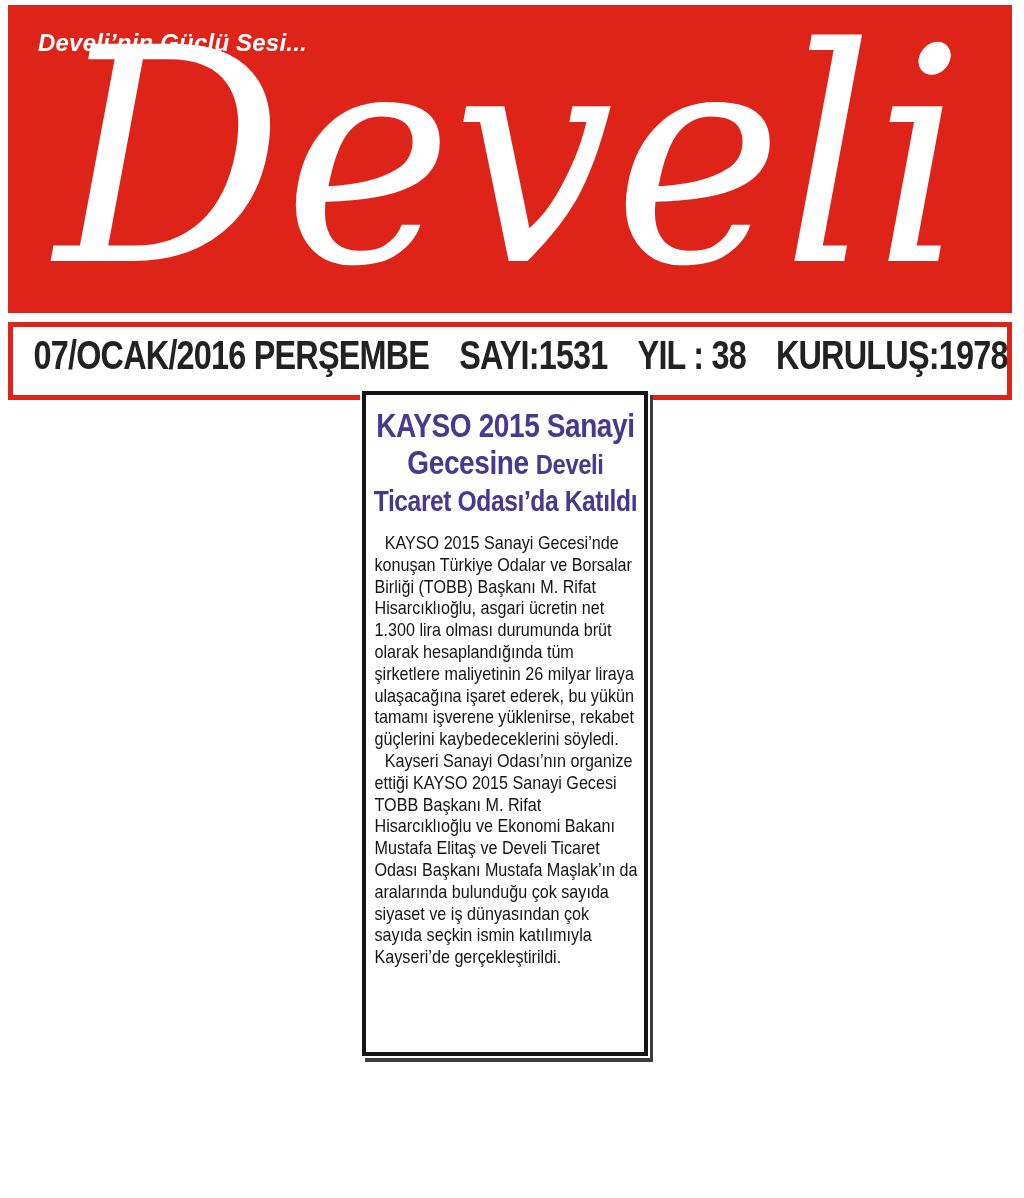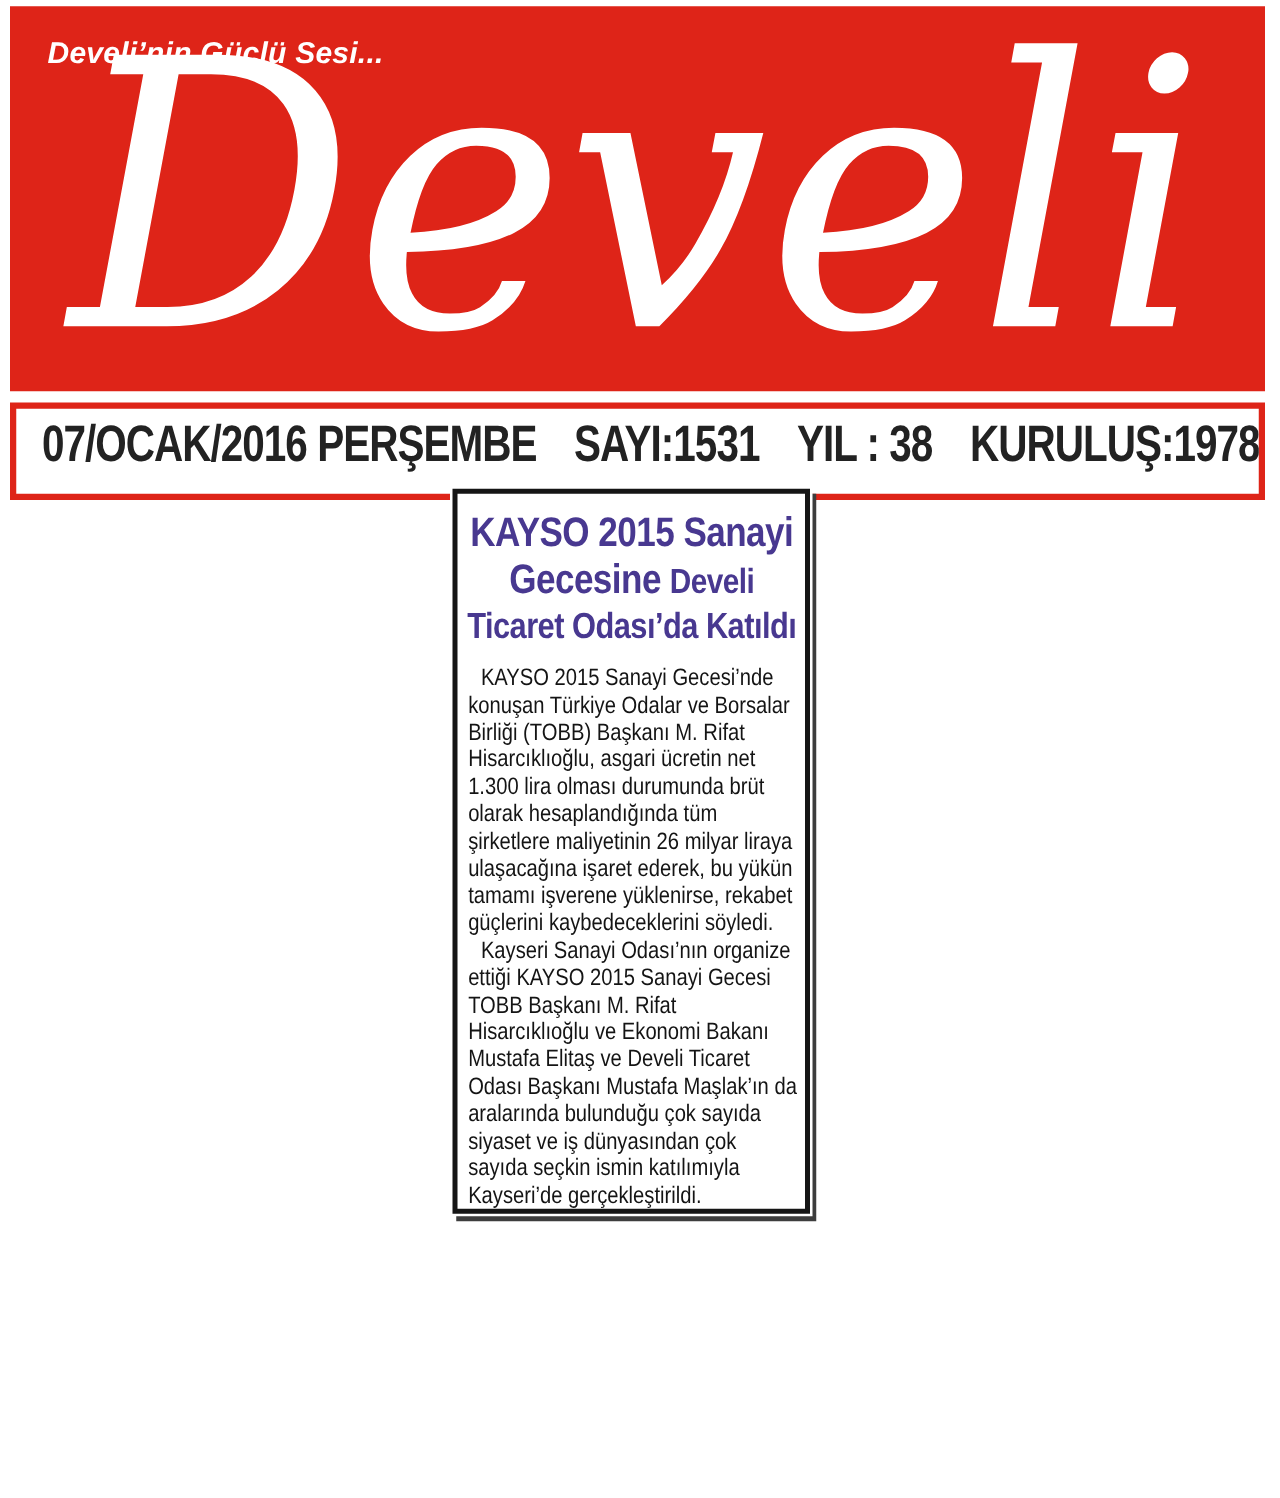--- a/index.html
+++ b/index.html
@@ -58,21 +58,21 @@
     width: 1266px;
     transform: scaleX(0.79); transform-origin: left center;
     font-weight: bold; font-size: 41px;
     color: #222222; letter-spacing: -1px;
     white-space: nowrap;
   }
 
   
   .story-box {
     position: absolute; left: 362px; top: 391px;
-    width: 286px; height: 580px;
+    width: 286px; height: 665px;
     background: #ffffff;
     border: 4px solid #151515;
     box-shadow: 0 0 0 2px #ffffff, 4px 5px 0 1px #3d3d3d;
     overflow: hidden;
   }
   .story-scale {
     width: 328px;
     transform: scaleX(0.85); transform-origin: top left;
     padding-top: 12px;
   }

